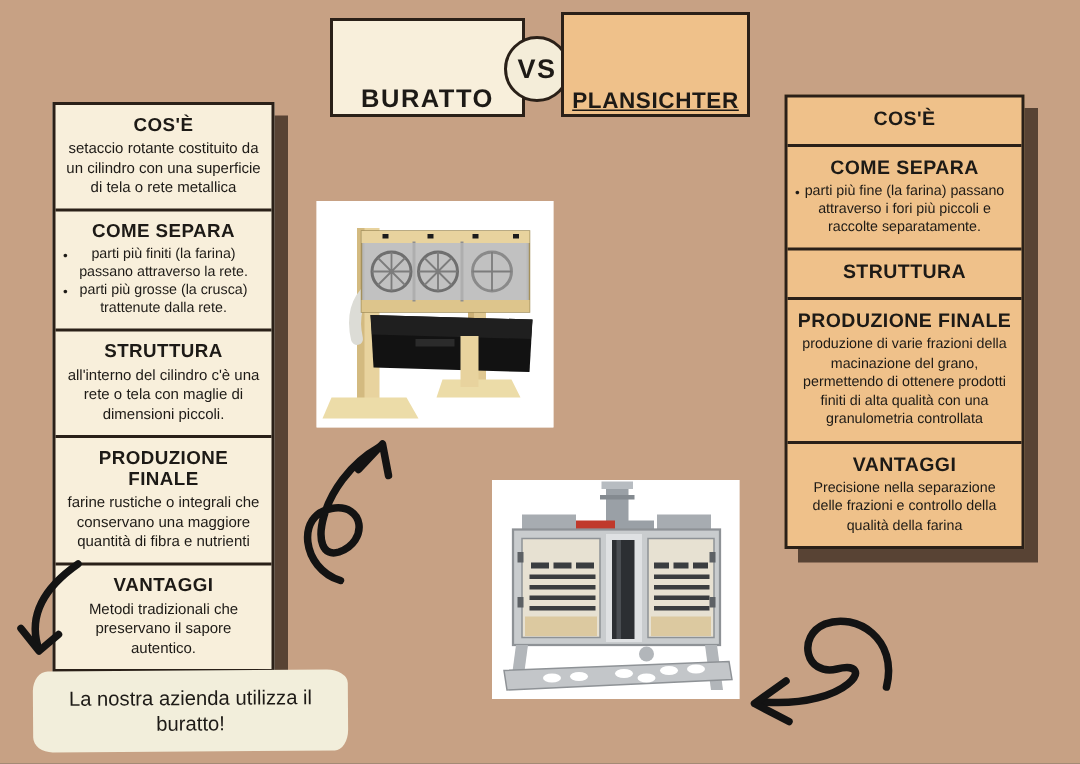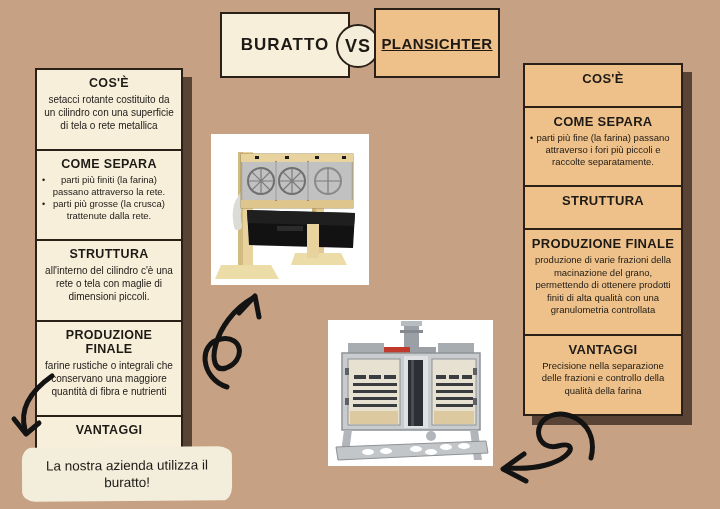--- a/index.html
+++ b/index.html
@@ -8,38 +8,38 @@
   }
   *{box-sizing:border-box; margin:0; padding:0;}
   html,body{background:#8a7a6a;}
   .canvas{
     position:relative; width:720px; height:509px; background:var(--bg);
     font-family:"Liberation Sans", sans-serif; color:var(--ink); overflow:hidden;
     margin:0 auto;
   }
   
   .title-box{
-    position:absolute; display:flex; align-items:center; justify-content:center;
+    position:absolute; display:flex; align-items:flex-end; justify-content:center;
     border:2px solid var(--border); font-weight:bold; letter-spacing:1px;
   }
   .title-left{left:220px; top:12px; width:130px; height:66px; background:var(--cream); font-size:17px; z-index:1;}
   .title-right{left:374px; top:8px; width:126px; height:70px; background:var(--tan); font-size:15px; letter-spacing:.4px; z-index:3;text-decoration:underline;}
   .vs-circle{
     position:absolute; left:336px; top:24px; width:44px; height:44px; border-radius:50%;
     background:#f4edd9; border:2px solid var(--border); z-index:2;
     display:flex; align-items:center; justify-content:center; font-weight:bold; font-size:18px; letter-spacing:1px;
   }
   
   .col{
     position:absolute; background:var(--cream); border:2px solid var(--border);
     box-shadow:9px 9px 0 var(--shadow);
   }
   .col-left{left:35px; top:68px; width:148px;}
   .col-right{left:523px; top:63px; width:160px; background:var(--tan);}
-  .cell{border-top:2px solid var(--border); padding:5px 6px 17px; text-align:center;}
+  .cell{border-top:2px solid var(--border); padding:5px 6px 7px; text-align:center;}
   .cell:first-child{border-top:none;}
   .cell h3{font-size:12.5px; font-weight:bold; letter-spacing:.3px; margin:1px 0 3px;}
   .col-right .cell h3{font-size:13px;}
   .cell p{font-size:10px; line-height:13px;}
   .col-right .cell p{font-size:9.5px; line-height:12.5px;}
   .bullet{position:relative; font-size:9.5px; line-height:12px; padding:0 2px;}
   .bullet::before{content:"•"; position:absolute; left:-1px; top:0; font-size:9px;}
   
   .photo{position:absolute; background:#fff; display:block;}
   .photo-buratto{left:211px; top:134px; width:158px; height:151px;}
@@ -71,37 +71,38 @@
   <div class="vs-circle">
     <span>VS</span>
   </div>
   <div class="title-box title-right">
     <span>PLANSICHTER</span>
   </div>
 
   <div class="col col-left">
     <div class="cell">
       <h3>COS'È</h3>
-      <p>setacci rotante costituito da un cilindro con una superficie di tela o rete metallica</p>
+      <p>setaccio rotante costituito da un cilindro con una superficie di tela o rete metallica</p>
     </div>
     <div class="cell">
       <h3>COME SEPARA</h3>
       <div class="bullet">parti più finiti (la farina) passano attraverso la rete.</div>
       <div class="bullet">parti più grosse (la crusca) trattenute dalla rete.</div>
     </div>
     <div class="cell">
       <h3>STRUTTURA</h3>
       <p>all'interno del cilindro c'è una rete o tela con maglie di dimensioni piccoli.</p>
     </div>
     <div class="cell">
       <h3>PRODUZIONE FINALE</h3>
       <p>farine rustiche o integrali che conservano una maggiore quantità di fibra e nutrienti</p>
     </div>
     <div class="cell">
       <h3>VANTAGGI</h3>
+      <p>Metodi tradizionali che preservano il sapore autentico.</p>
     </div>
   </div>
 
   <div class="col col-right">
     <div class="cell">
       <h3>COS'È</h3>
     </div>
     <div class="cell">
       <h3>COME SEPARA</h3>
       <div class="bullet">parti più fine (la farina) passano attraverso i fori più piccoli e raccolte separatamente.</div>

